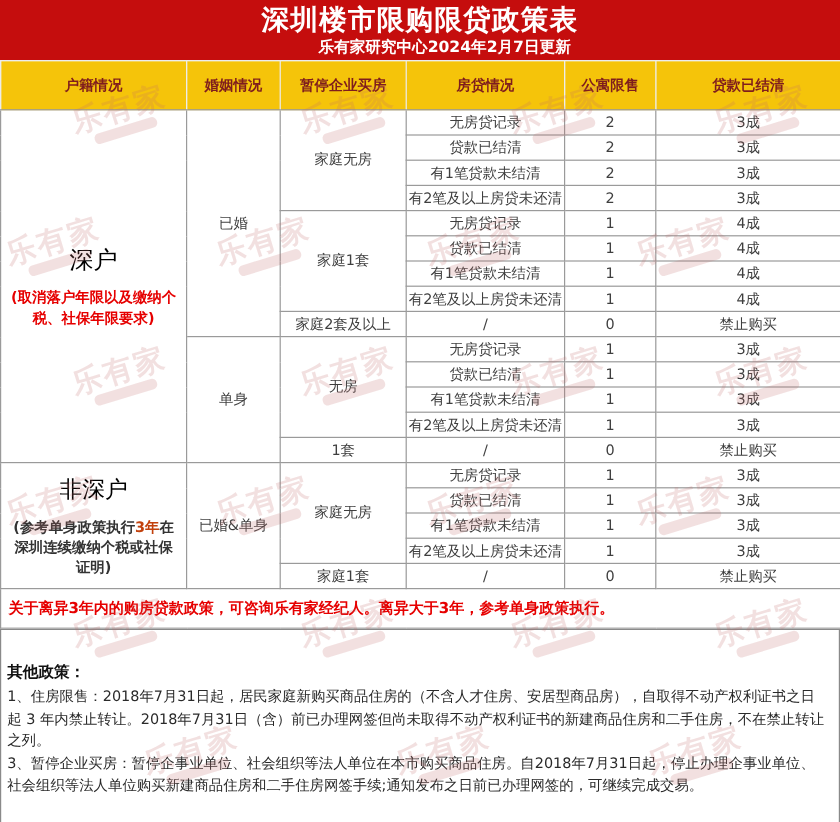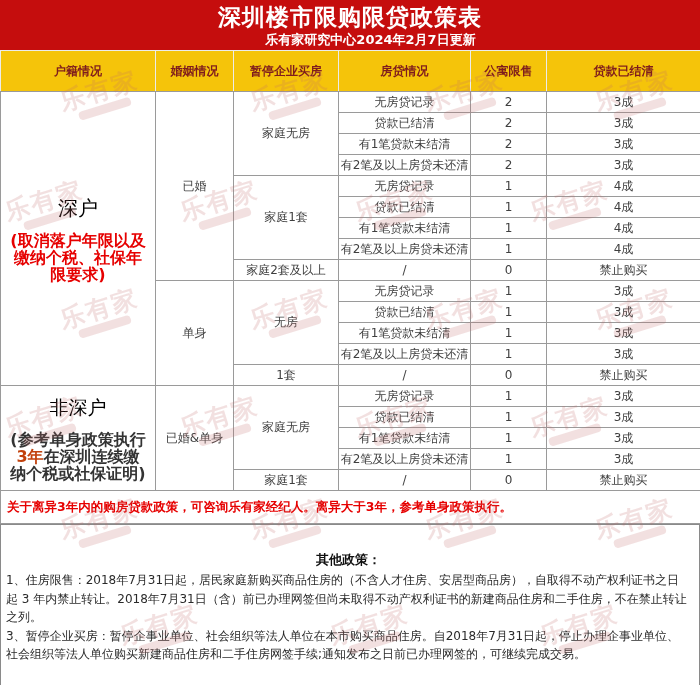--- a/index.html
+++ b/index.html
@@ -17,33 +17,33 @@
     background:#f5c40a;height:38px;font-size:12px;font-weight:bold;color:#7f1d1d;
     border:1px solid #ececec;border-bottom:1px solid #9a9a9a;
   }
   tbody td{
     border:1px solid #9a9a9a;text-align:center;vertical-align:middle;
     font-size:12px;color:#3f3f3f;height:20px;padding:0;background:#fff;
   }
   tr.data-row{height:20px;}
   .hukou-cell{vertical-align:middle;}
   .hukou-name{font-size:20px;font-weight:normal;color:#000;}
-  .hukou-note{font-size:16px;font-weight:bold;line-height:17px;padding:10px 8px 0 8px;text-align:center;}
+  .hukou-note{font-size:12px;font-weight:bold;line-height:17px;padding:10px 8px 0 8px;text-align:center;}
   .sz-note{color:#e60000;}
   .nsz-note{color:#333;}
   .hl{color:#c2410c;}
   .note-row td{
     height:32px;text-align:left;padding:0 6px;color:#e60000;font-weight:bold;font-size:12.5px;
   }
   
   .policies{
     border:1px solid #8a8a8a;margin-top:0;height:148px;
     padding:26px 8px 6px 5px;background:#fff;
   }
-  .policies-title{font-size:13px;font-weight:bold;color:#111;margin:0 0 2px 0;text-align:center;}
+  .policies-title{font-size:13px;font-weight:bold;color:#111;margin:0 0 2px 0;}
   .policies p{margin:0;font-size:12px;line-height:18.5px;color:#2a2a2a;}
   
   .wm{
     position:absolute;z-index:5;pointer-events:none;opacity:0.20;color:#c06a6a;
     transform:rotate(-17deg);font-weight:bold;font-size:25px;letter-spacing:2px;
     text-align:center;line-height:26px;
   }
   .wm i{display:block;width:54px;height:9px;background:#c06a6a;border-radius:4px;margin:1px auto 0 auto;}
 </style>
 </head>

